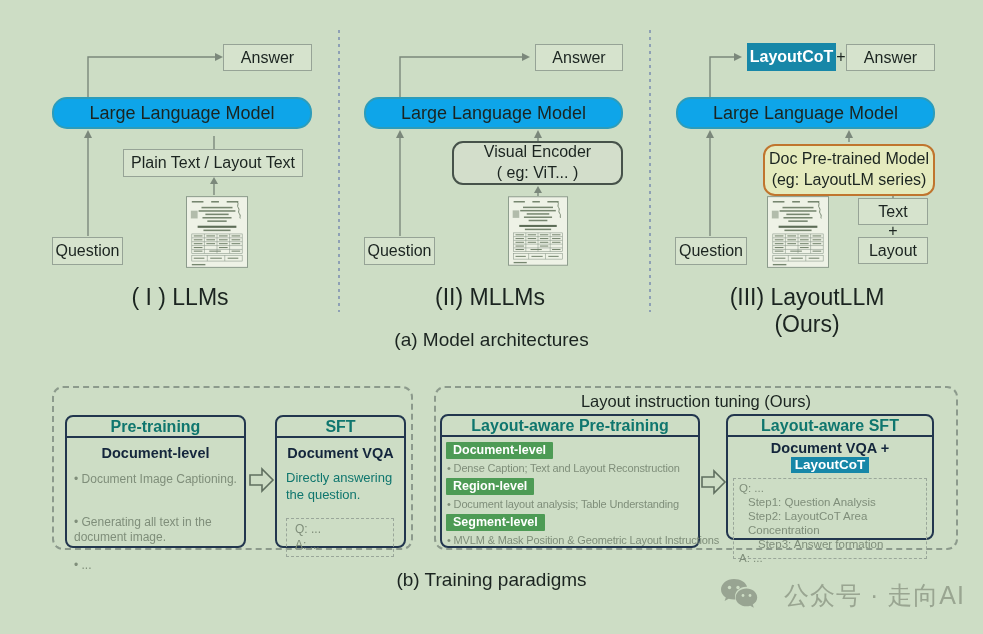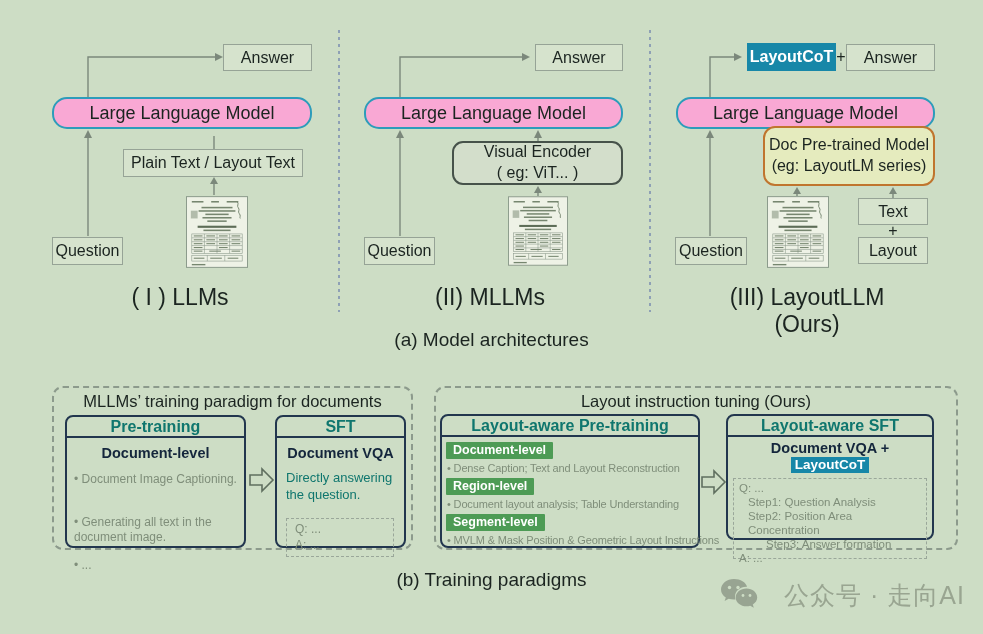--- a/index.html
+++ b/index.html
@@ -6,21 +6,21 @@
   html,body { background:#cdddc5; }
   body { font-family:"Liberation Sans","DejaVu Sans",sans-serif; }
   .stage { position:relative; width:983px; height:634px; background:var(--background,#cdddc5); overflow:hidden; color:#1b2420; }
   .abs { position:absolute; }
   svg.connectors { position:absolute; left:0; top:0; pointer-events:none; }
 
   
   .box { position:absolute; display:flex; align-items:center; justify-content:center;
          background:#d6e3cd; border:1.5px solid #96a396; font-size:16px; color:#1b2420; }
   .llm-box { position:absolute; display:flex; align-items:center; justify-content:center;
-         background:#f9a8d4; border:2px solid var(--llm-border,#2d9cba); border-radius:15px; font-size:18px; }
+         background:#0ea5e9; border:2px solid var(--llm-border,#2d9cba); border-radius:15px; font-size:18px; }
   .ve-box { position:absolute; display:flex; flex-direction:column; align-items:center; justify-content:center;
          background:#d3decb; border:2px solid #46524a; border-radius:11px; font-size:16px; line-height:1.3; }
   .docpre-box { position:absolute; display:flex; flex-direction:column; align-items:center; justify-content:center;
          background:var(--doc-model-fill,#e5ebbe); border:2px solid var(--doc-model-border,#c0752e); border-radius:12px; font-size:16px; line-height:1.3; }
   .chip-cot { position:absolute; display:flex; align-items:center; justify-content:center;
          background:var(--teal-accent,#1787a8); color:#fff; font-weight:bold; font-size:16px; }
   .plus-sign { position:absolute; display:flex; align-items:center; justify-content:center; font-size:16px; color:#1b2420; }
   .panel-caption { position:absolute; text-align:center; font-size:23px; color:#1b2420; }
   .section-caption { position:absolute; left:0; width:983px; text-align:center; font-size:19px; color:#1b2420; }
 
@@ -162,37 +162,36 @@
   <div class="box" style="left:364px;top:237px;width:71px;height:28px">Question</div>
   <svg class="abs" style="left:508px;top:196px" width="60" height="70">
       <use href="#docSym"></use>
     </svg>
   <div class="panel-caption" style="left:410px;top:284px;width:160px">(II) MLLMs</div>
 
   <div class="chip-cot" style="left:747px;top:43px;width:89px;height:28px">LayoutCoT</div>
   <div class="plus-sign" style="left:835px;top:43px;width:12px;height:28px">+</div>
   <div class="box" style="left:846px;top:44px;width:89px;height:27px">Answer</div>
   <div class="llm-box" style="left:676px;top:97px;width:259px;height:32px">Large Language Model</div>
-  <div class="docpre-box" style="left:763px;top:126px;width:172px;height:60px">
+  <div class="docpre-box" style="left:763px;top:144px;width:172px;height:52px">
     <span>Doc Pre-trained Model</span>
     <span>(eg: LayoutLM series)</span>
   </div>
   <div class="box" style="left:675px;top:237px;width:72px;height:28px">Question</div>
   <svg class="abs" style="left:767px;top:196px" width="62" height="72">
       <use href="#docSym"></use>
     </svg>
   <div class="box" style="left:858px;top:198px;width:70px;height:27px">Text</div>
   <div class="plus-sign" style="left:858px;top:224px;width:70px;height:14px">+</div>
   <div class="box" style="left:858px;top:237px;width:70px;height:27px">Layout</div>
   <div class="panel-caption" style="left:697px;top:284px;width:220px">(III) LayoutLLM (Ours)</div>
 
   <div class="section-caption" style="top:329px">(a) Model architectures</div>
 
   <div class="outer-dashed" style="left:52px;top:386px;width:361px;height:164px">
-    <div class="outer-title">MLLMs’ training paradigm for documents</div>
 
     <div class="inner-solid" style="left:11px;top:27px;width:181px;height:133px">
       <div class="inner-header">Pre-training</div>
       <div class="inner-body">
         <div class="subtitle" style="margin-top:3px">Document-level</div>
         <div class="bullet" style="margin-top:11px">• Document Image Captioning.</div>
         <div class="bullet" style="margin-top:28px;width:150px">• Generating all text in the document image.</div>
         <div class="bullet" style="margin-top:13px">• ...</div>
       </div>
     </div>
@@ -235,22 +234,22 @@
 
     <div class="inner-solid" style="left:290px;top:26px;width:208px;height:126px">
       <div class="inner-header">Layout-aware SFT</div>
       <div class="inner-body" style="padding:3px 5px 0 5px">
         <div style="text-align:center;font-size:14.5px;font-weight:700;color:#14263c">
           <span>Document VQA + </span><span class="cot-chip-sm">LayoutCoT</span>
         </div>
         <div class="dashed-box" style="margin-top:5px;height:81px;padding:2px 2px 0 5px">
           <div class="cot-line">Q: ...</div>
           <div class="cot-line" style="margin-left:9px">Step1: Question Analysis</div>
-          <div class="cot-line" style="margin-left:9px">Step2: Position Area Concentration</div>
-          <div class="cot-line" style="margin-left:27px">Step3: Answer formation</div>
+          <div class="cot-line" style="margin-left:9px">Step2: LayoutCoT Area Concentration</div>
+          <div class="cot-line" style="margin-left:19px">Step3: Answer formation</div>
           <div class="cot-line">A: ...</div>
         </div>
       </div>
     </div>
   </div>
 
   <div class="section-caption" style="top:569px">(b) Training paradigms</div>
 
   <div class="watermark" style="left:720px;top:578px">
     <svg width="44" height="34" viewBox="0 0 44 34">

